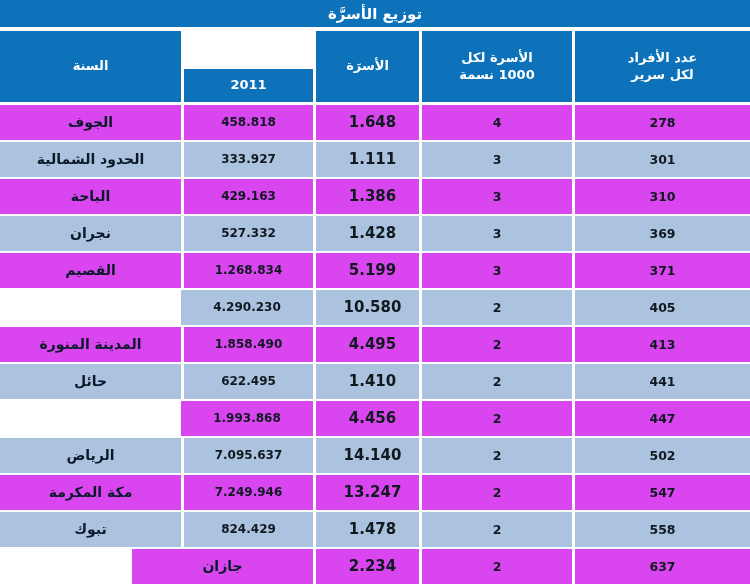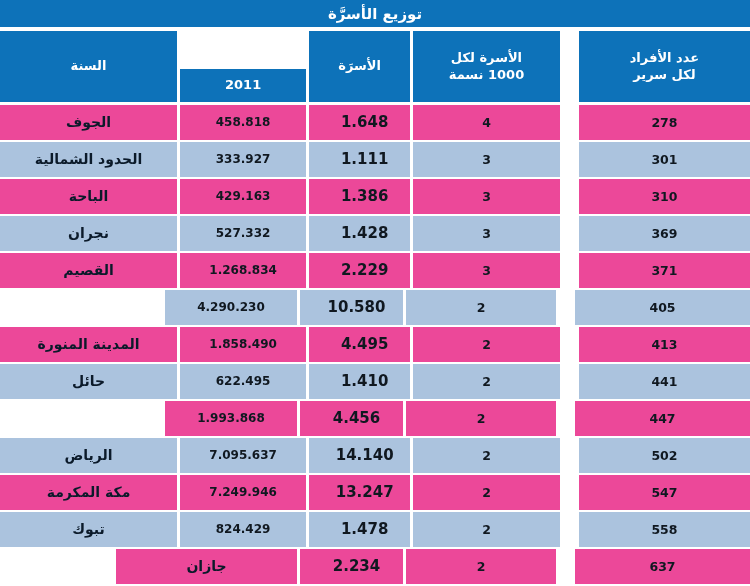--- a/index.html
+++ b/index.html
@@ -56,21 +56,21 @@
     text-align: center;
     border-left: 3px solid #ffffff;
     overflow: hidden;
     line-height: 1.25;
   }
   .cell:last-child {
     border-left: none;
   }
 
   
-  .col-beds-per-person { width: 178px; margin-left: 16px; }  
+  .col-beds-per-person { width: 178px; }  
   .col-beds-per-1000   { width: 153px; }  
   .col-beds            { width: 106px; padding-left: 10px; }  
   .col-pop             { width: 132px; }  
   .col-region          { width: 181px; }  
 
   
   .header-row {
     height: 71px;
     background: #ffffff;
   }
@@ -89,21 +89,21 @@
 
   .header-gap {
     height: 3px;
     background: #ffffff;
   }
 
   
   .data-row {
     height: 35px;
   }
-  .data-row.shade-light .cell { background: #ec4899; }
+  .data-row.shade-light .cell { background: #d946ef; }
   .data-row.shade-dark  .cell { background: #abc3de; }
 
   .data-row .cell {
     color: #101820;
     font-size: 12px;
     font-weight: bold;
   }
   .data-row .cell.col-region {
     font-size: 14px;
     font-weight: bold;
@@ -196,21 +196,21 @@
         <div class="cell col-beds-per-person">369</div>
         <div class="cell col-beds-per-1000">3</div>
         <div class="cell col-beds">1.428</div>
         <div class="cell col-pop">527.332</div>
         <div class="cell col-region">نجران</div>
       </div>
       <div class="row-gap"></div>
       <div class="row data-row shade-light">
         <div class="cell col-beds-per-person">371</div>
         <div class="cell col-beds-per-1000">3</div>
-        <div class="cell col-beds">2.229</div>
+        <div class="cell col-beds">5.199</div>
         <div class="cell col-pop">1.268.834</div>
         <div class="cell col-region">القصيم</div>
       </div>
       <div class="row-gap"></div>
       <div class="row data-row shade-dark">
         <div class="cell col-beds-per-person">405</div>
         <div class="cell col-beds-per-1000">2</div>
         <div class="cell col-beds">10.580</div>
         <div class="cell col-pop">4.290.230</div>
       </div>

